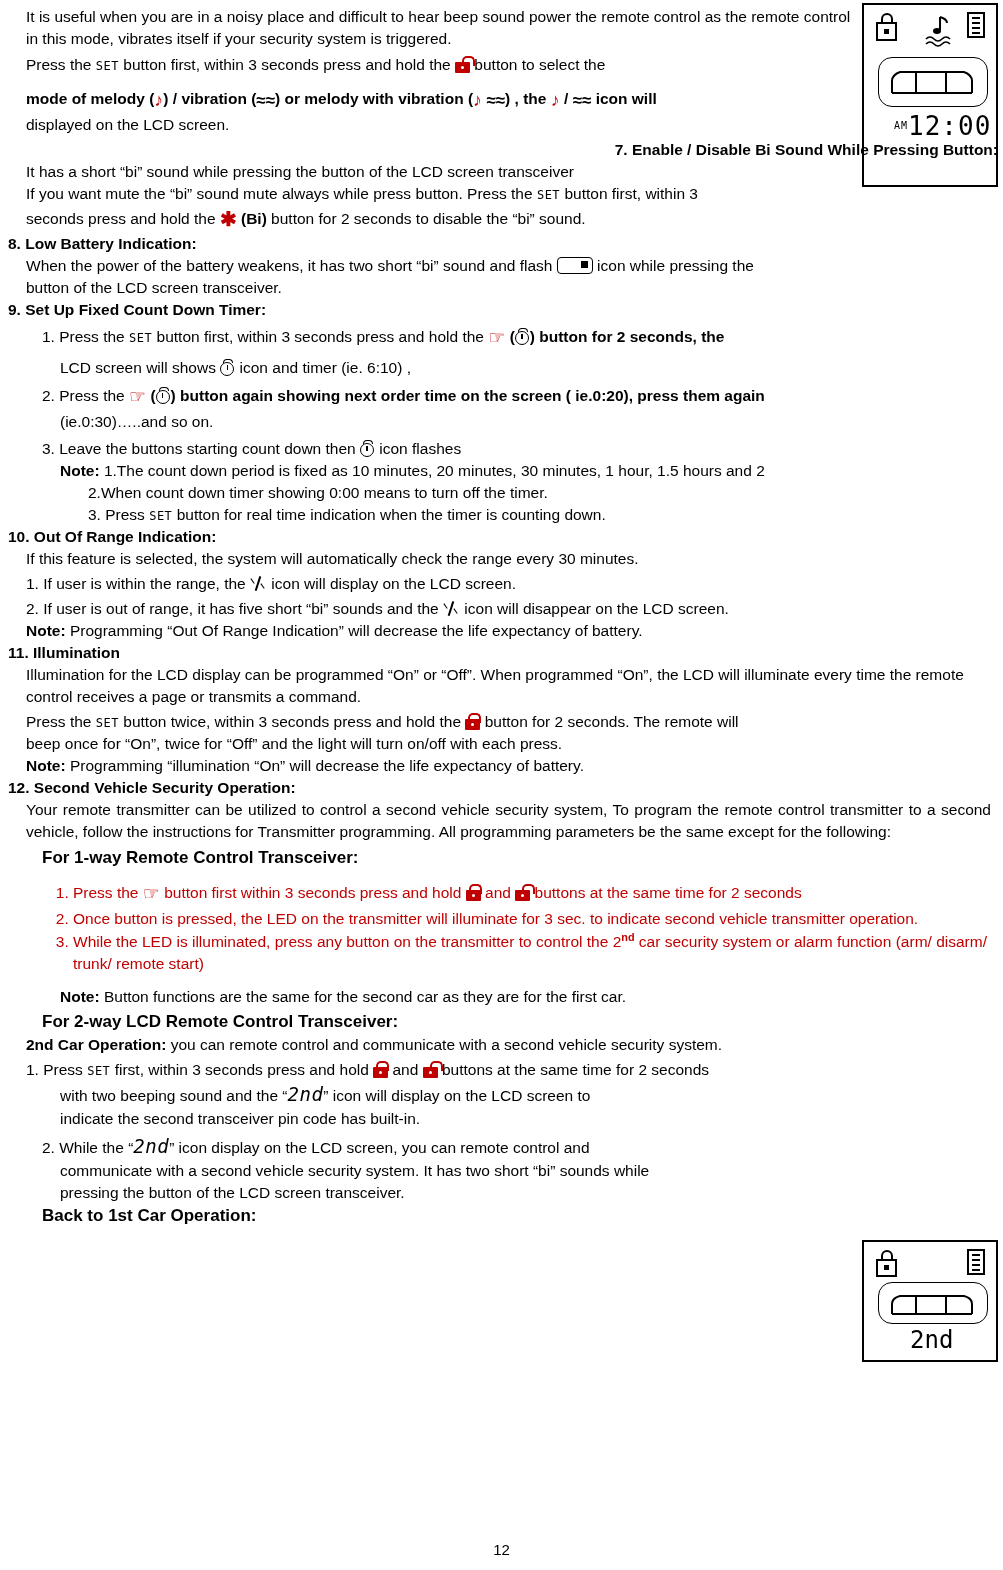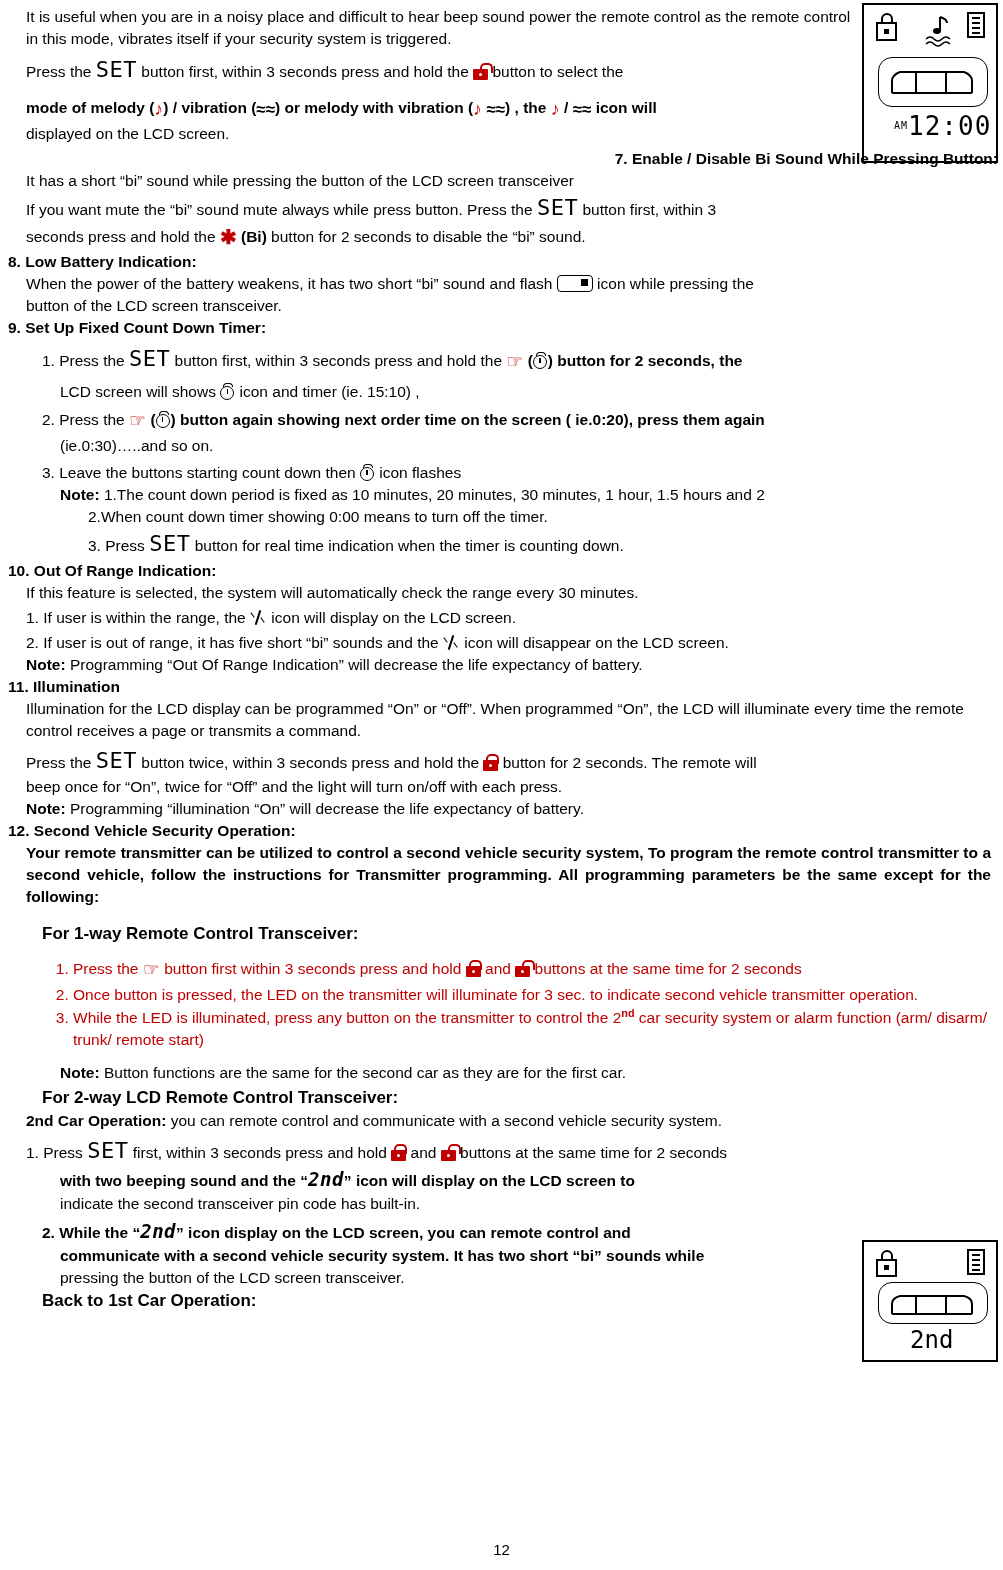--- a/index.html
+++ b/index.html
@@ -32,27 +32,27 @@
   p {
     margin: 0;
     line-height: 1.42;
   }
   .ind1 { padding-left: 18px; }
   .ind2 { padding-left: 34px; }
   .ind3 { padding-left: 52px; }
   .ind4 { padding-left: 80px; }
   .ind5 { padding-left: 110px; }
   .bold { font-weight: bold; }
-  .just { text-align: justify; font-weight: bold; }
+  .just { text-align: justify; }
   .seg {
     font-family: "DejaVu Sans Mono", monospace;
     letter-spacing: 0.5px;
     font-size: 15px;
   }
-  .big { font-size: 22px; }
+  .big { font-size: 12px; }
   
   .icon-lock, .icon-unlock {
     display: inline-block;
     width: 15px; height: 17px;
     vertical-align: -3px;
     position: relative;
   }
   .icon-lock .bodyb, .icon-unlock .bodyb {
     position: absolute;
     left: 0; bottom: 0;
@@ -174,21 +174,21 @@
   .lcd {
     position: absolute;
     border: 2px solid #000;
     background: #fff;
     box-sizing: border-box;
   }
   #lcd-top {
     left: 862px;
     top: 3px;
     width: 136px;
-    height: 160px;
+    height: 184px;
   }
   #lcd-bottom {
     left: 862px;
     top: 1240px;
     width: 136px;
     height: 122px;
   }
   .lcd-inner { position: relative; width: 100%; height: 100%; }
   .lcd-box {
     position: absolute;
@@ -321,21 +321,21 @@
     <p class="ind2" style="margin-top:4px;">
       <span>1. Press the</span>
       <span class="seg big">SET</span>
       <span>button first, within 3 seconds press and hold the</span>
       <span class="glyph-red" style="font-size:19px;">☞</span>
       <span class="bold">(</span><span class="clockicon"><span class="top"></span><span class="circ"></span><span class="hand"></span></span><span class="bold">) button for 2 seconds, the</span>
     </p>
     <p class="ind3" style="margin-top:5px;">
       <span>LCD screen will shows</span>
       <span class="clockicon"><span class="top"></span><span class="circ"></span><span class="hand"></span></span>
-      <span>icon and timer (ie. 15:10) ,</span>
+      <span>icon and timer (ie. 6:10) ,</span>
     </p>
     <p class="ind2" style="margin-top:5px;">
       <span>2. Press the</span>
       <span class="glyph-red" style="font-size:19px;">☞</span>
       <span class="bold">(</span><span class="clockicon"><span class="top"></span><span class="circ"></span><span class="hand"></span></span><span class="bold">) button again showing next order time on the screen ( ie.0:20), press them again</span>
     </p>
     <p class="ind3">(ie.0:30)…..and so on.</p>
     <p class="ind2" style="margin-top:5px;">
       <span>3. Leave the buttons starting count down then</span>
       <span class="clockicon"><span class="top"></span><span class="circ"></span><span class="hand"></span></span>
@@ -379,21 +379,21 @@
       <span>button for 2 seconds. The remote will</span>
     </p>
     <p class="ind1">beep once for “On”, twice for “Off” and the light will turn on/off with each press.</p>
     <p class="ind1">
       <span class="note-lbl">Note:</span>
       <span>Programming “illumination “On” will decrease the life expectancy of battery.</span>
     </p>
 
     <p class="bold">12. Second Vehicle Security Operation:</p>
     <p class="ind1 just" style="width:965px;">Your remote transmitter can be utilized to control a second vehicle security system, To program the remote control transmitter to a second vehicle, follow the instructions for Transmitter programming. All programming parameters be the same except for the following:</p>
-    <p class="ind2 bold" style="font-size:17px; margin-top:14px;">For 1-way Remote Control Transceiver:</p>
+    <p class="ind2 bold" style="font-size:17px; margin-top:3px;">For 1-way Remote Control Transceiver:</p>
 
     <ol class="redlist">
       <li>
         <span>Press the</span>
         <span class="glyph-red" style="font-size:19px;">☞</span>
         <span>button first within 3 seconds press and hold</span>
         <span class="icon-lock"><span class="shackle"></span><span class="bodyb"></span><span class="dot"></span></span>
         <span>and</span>
         <span class="icon-unlock"><span class="shackle"></span><span class="bodyb"></span><span class="dot"></span></span>
         <span>buttons at the same time for 2 seconds</span>

